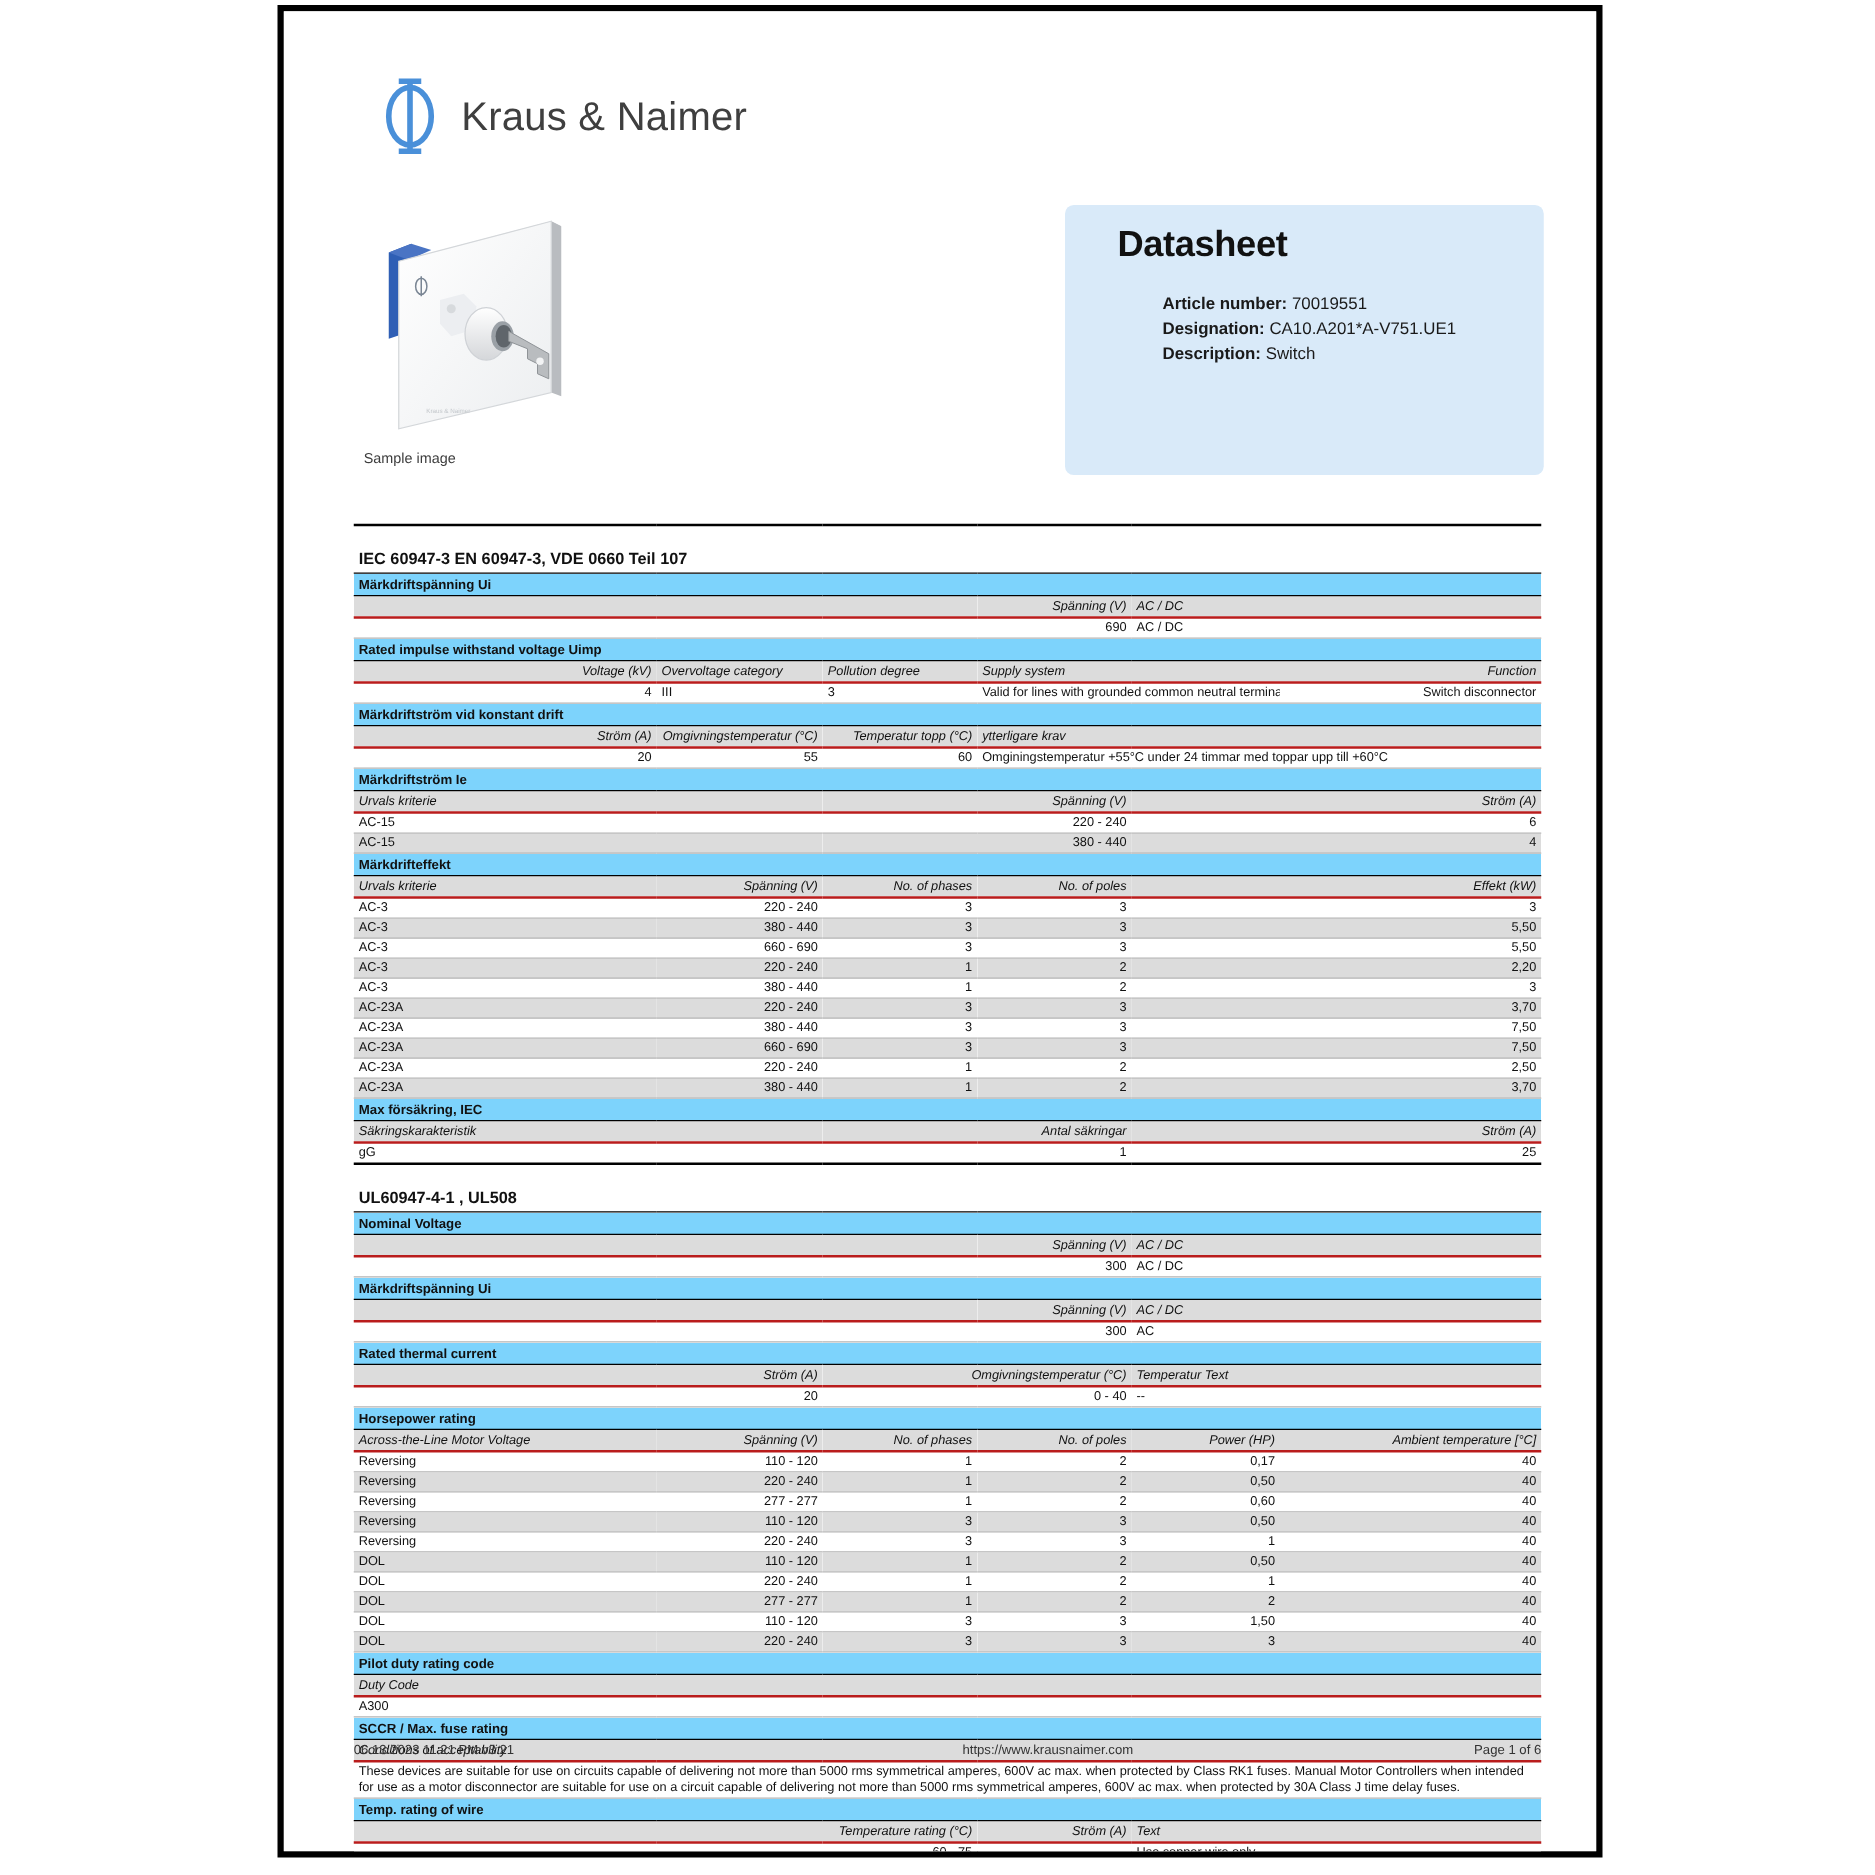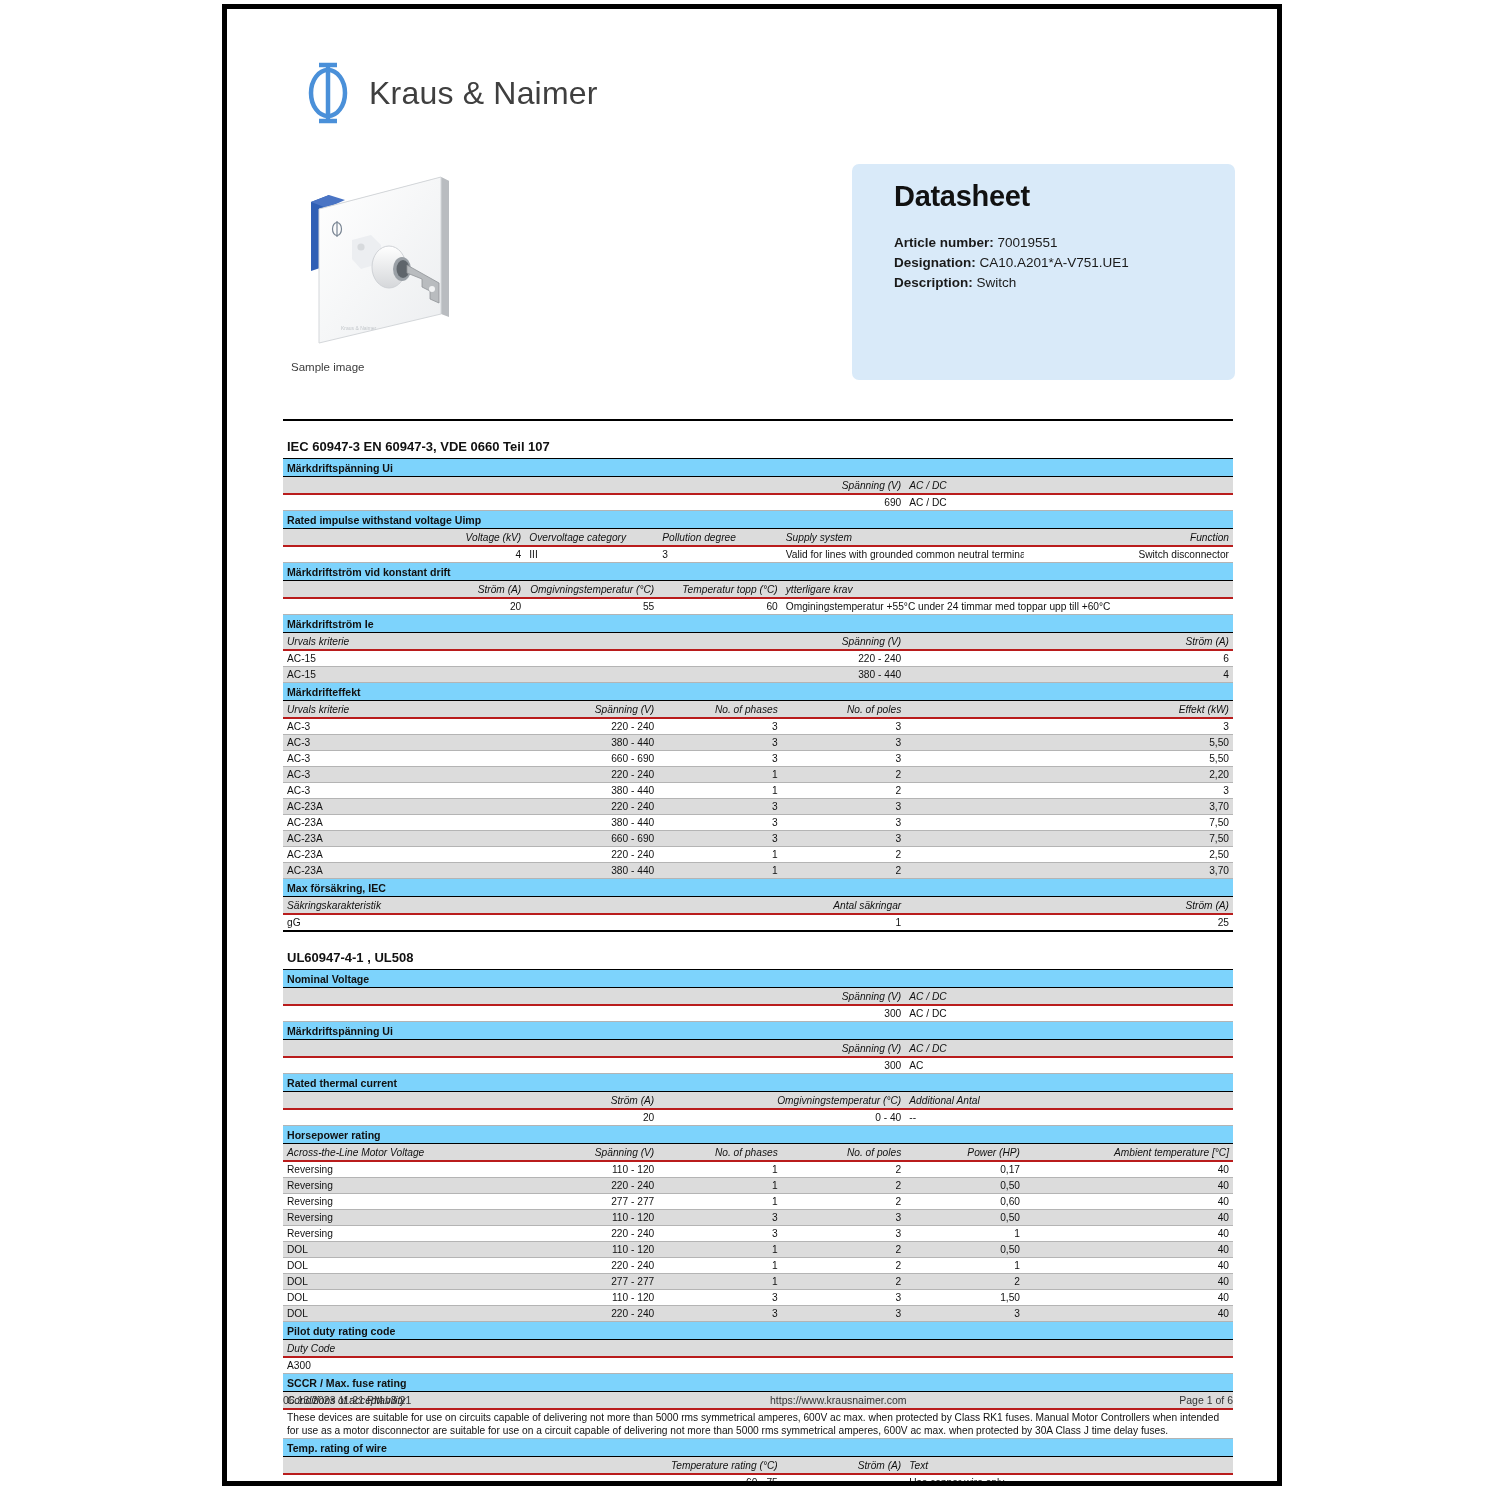--- a/index.html
+++ b/index.html
@@ -64,21 +64,21 @@
     color: #111;
     margin: 0 0 20px 0;
     letter-spacing: -0.3px;
   }
   .ds-line {
     font-size: 13.5px;
     color: #1a1a1a;
     line-height: 20px;
     white-space: nowrap;
   }
-  .ds-line b { font-weight: bold; }
+  .ds-line b { font-weight: bold; margin-left: 36px; }
 
   
   .tbl-area {
     position: absolute;
     left: 56px; top: 410px;
     width: 950px;
   }
   table.spec {
     width: 100%;
     border-collapse: collapse;
@@ -421,21 +421,21 @@
         <td class="ta-r">300</td>
         <td colspan="2" class="ta-l">AC</td>
       </tr>
 
       <tr class="sec-minor">
         <td colspan="6" class="ta-l">Rated thermal current</td>
       </tr>
       <tr class="colhdr">
         <td colspan="2" class="ta-r">Ström (A)</td>
         <td colspan="2" class="ta-r">Omgivningstemperatur (°C)</td>
-        <td colspan="2" class="ta-l">Additional Antal</td>
+        <td colspan="2" class="ta-l">Temperatur Text</td>
       </tr>
       <tr class="row-w">
         <td colspan="2" class="ta-r">20</td>
         <td colspan="2" class="ta-r">0 - 40</td>
         <td colspan="2" class="ta-l">--</td>
       </tr>
 
       <tr class="sec-minor">
         <td colspan="6" class="ta-l">Horsepower rating</td>
       </tr>

